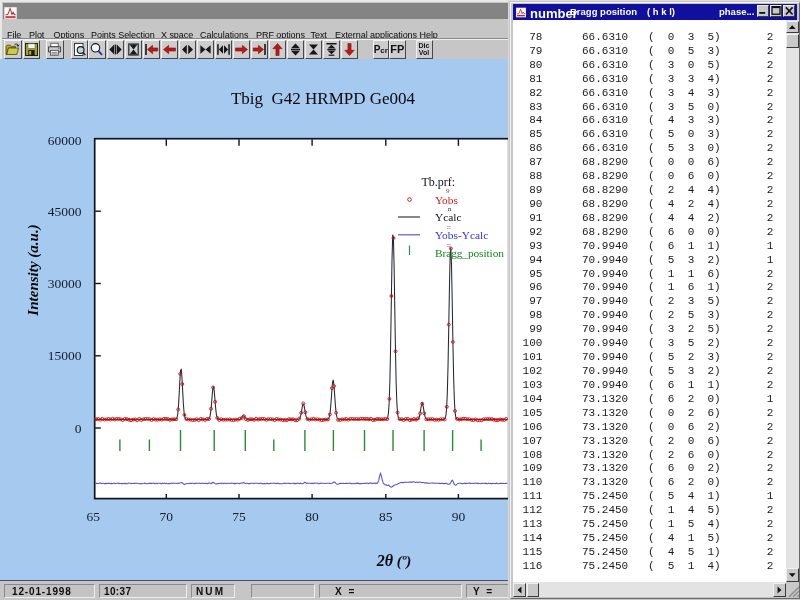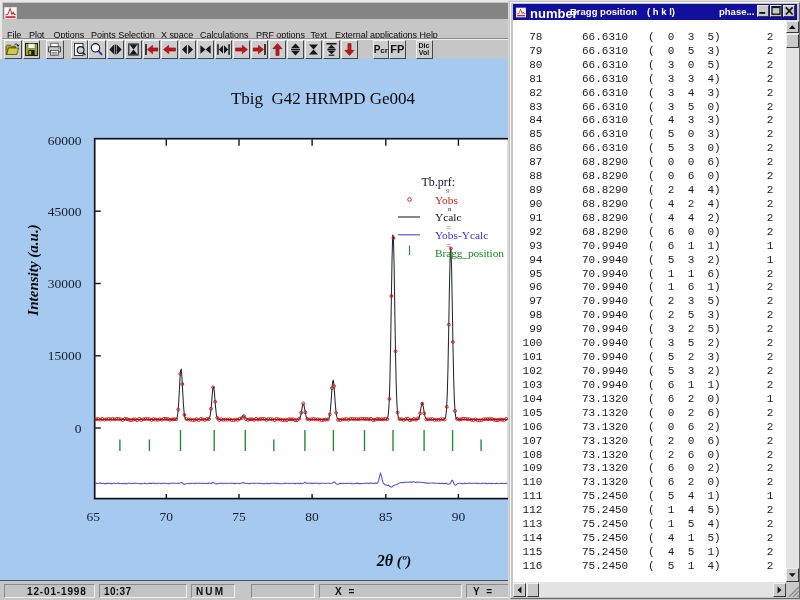--- a/index.html
+++ b/index.html
@@ -442,21 +442,21 @@
 <text x="435" y="256.5" fill="#15881c" letter-spacing="-0.1">Bragg_position</text>
 </g>
 <circle cx="409.5" cy="199.5" r="1.8" fill="none" stroke="#cc2020" stroke-width="1"></circle>
 <line x1="398" y1="217" x2="420" y2="217" stroke="#23282e" stroke-width="1.1"></line>
 <line x1="398" y1="234.8" x2="420" y2="234.8" stroke="#5559d6" stroke-width="1.2"></line>
 <line x1="409.5" y1="245.5" x2="409.5" y2="255" stroke="#2f9340" stroke-width="1.2"></line>
 </svg>
 
 <div style="position:absolute;left:0;top:579.5px;width:800px;height:1.3px;background:#4a4f6a"></div>
 <div style="position:absolute;left:0;top:581px;width:800px;height:19px;background:#c6c6c6"></div>
-<div class="sp" style="left:4px;width:91px;padding-left:22px;letter-spacing:0.85px">12-01-1998</div>
+<div class="sp" style="left:4px;width:91px;padding-left:7px;letter-spacing:0.85px">12-01-1998</div>
 <div class="sp" style="left:99px;width:88px;padding-left:4px;letter-spacing:0.35px">10:37</div>
 <div class="sp" style="left:191px;width:44px;padding-left:4px;letter-spacing:2.1px">NUM</div>
 <div class="sp" style="left:251px;width:64px"></div>
 <div class="sp" style="left:319px;width:143px;padding-left:15px;letter-spacing:2px">X =</div>
 <div class="sp" style="left:466px;width:60px;padding-left:6px;letter-spacing:2px">Y =</div>
 
 <div style="position:absolute;left:508px;top:0;width:292px;height:600px;background:#c6c6c6;border-left:1px solid #d8d8d8;border-top:1px solid #dedede"></div>
 <div style="position:absolute;left:509.5px;top:1.5px;width:290px;height:597px;border:1px solid;border-color:#f4f4f4 #6a6a6a #6a6a6a #f4f4f4"></div>
 
 <div style="position:absolute;left:513px;top:3.5px;width:284px;height:16px;background:#10109c"></div>

